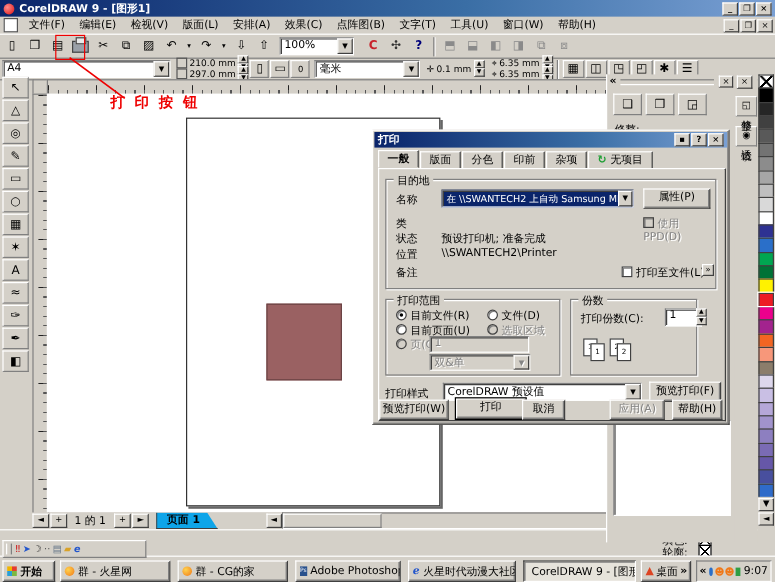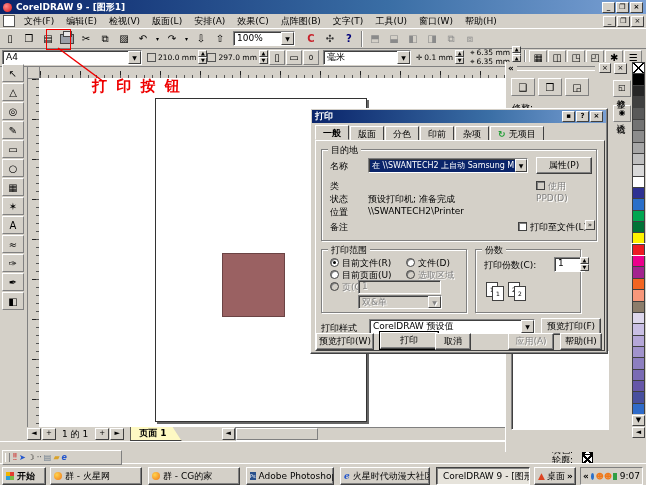--- a/index.html
+++ b/index.html
@@ -128,21 +128,21 @@
       </span>
   </div>
 
   <div class="abs" style="left:46px;top:29px;width:23px;height:19px;border:1px solid #ee0000;z-index:30"></div>
 
   <div class="abs" style="left:0;top:48px;width:646px;height:18px;border-bottom:1px solid #808080;display:flex;align-items:center">
     <span class="combo" style="width:140px;height:15px;margin-left:2px">
       <span>A4</span>
       <span class="dd">▼</span>
     </span>
-    <span style="display:inline-flex;flex-direction:row;margin-left:5px">
+    <span style="display:inline-flex;flex-direction:column;margin-left:5px">
       <span class="tinytxt" style="display:flex;align-items:center;height:9px">
         <span style="width:7px;height:7px;border:1px solid #555;margin-right:2px"></span>
         <span>210.0 mm</span>
         <span class="spin" style="margin-left:2px">
             <b>▲</b>
             <b>▼</b>
           </span>
       </span>
       <span class="tinytxt" style="display:flex;align-items:center;height:9px">
         <span style="width:7px;height:7px;border:1px solid #555;margin-right:2px"></span>
@@ -218,21 +218,21 @@
     </div>
 
   <div class="abs" style="left:39px;top:78px;width:573px;height:349px;background:#fff">
     <div class="abs" style="left:116px;top:20px;width:210px;height:322px;background:#fff;border:1px solid #333;box-shadow:2px 2px 0 #666"></div>
     <div class="abs" style="left: 183px; top: 175px; width: 61px; height: 62px; border: 1px solid rgb(107, 67, 68); background-color: rgb(154, 97, 98);"></div>
   </div>
 
   <svg class="abs" style="left:40px;top:42px;z-index:30" width="70" height="44">
     <line x1="18" y1="6" x2="64" y2="40" stroke="#ee0000" stroke-width="1.5"></line>
   </svg>
-  <div class="abs" style="left:92px;top:77px;z-index:30;font-size:15px;font-weight:bold;letter-spacing:2px;color:#ee0000">打 印 按 钮</div>
+  <div class="abs" style="left:92px;top:77px;z-index:30;font-size:12px;font-weight:bold;letter-spacing:2px;color:#ee0000">打 印 按 钮</div>
 
   <div class="abs" style="left:505px;top:62px;width:107px;height:390px;background:#d4d0c8;border-left:1px solid #fff;z-index:2">
     <div style="height:12px;display:flex;align-items:center;padding:0 2px">
       <span style="font-weight:bold">«</span>
       <span style="flex:1;height:3px;border-top:1px solid #808080;border-bottom:1px solid #fff;margin:0 3px"></span>
       <span class="wbtn" style="width:12px;height:10px">×</span>
     </div>
     <div id="shaping-btns" style="display:flex;gap:3px;padding:4px 0 0 5px">
         <span class="tbtn raised-soft" style="width: 24px; height: 18px; margin: 0px;">❑</span>
         <span class="tbtn raised-soft" style="width: 24px; height: 18px; margin: 0px;">❒</span>
@@ -371,21 +371,21 @@
     <span class="dlgbtn dis-t" style="left:197px;top:224px;width:46px">应用(A)</span>
     <span class="dlgbtn" style="left:249px;top:224px;width:42px">帮助(H)</span>
   </div>
 
   <div class="abs" style="left:26px;top:427px;width:586px;height:14px;background:#d4d0c8;display:flex;align-items:center">
     <span class="wbtn" style="width:14px;height:12px">◄</span>
     <span class="wbtn" style="width:14px;height:12px">+</span>
     <span style="padding:0 6px">1 的 1</span>
     <span class="wbtn" style="width:14px;height:12px">+</span>
     <span class="wbtn" style="width:14px;height:12px">►</span>
-    <span style="margin-left:6px;padding:0 14px 0 8px;background:#fef9c3;border:1px solid #404040;border-top:none;clip-path:polygon(0 0,calc(100% - 9px) 0,100% 100%,0 100%);font-weight:bold">页面 1</span>
+    <span style="margin-left:6px;padding:0 14px 0 8px;background:#0ea5e9;border:1px solid #404040;border-top:none;clip-path:polygon(0 0,calc(100% - 9px) 0,100% 100%,0 100%);font-weight:bold">页面 1</span>
     <span class="wbtn" style="width:13px;height:12px;margin-left:40px">◄</span>
     <span class="sunken-gray" style="flex:1;height:12px;position:relative">
       <span class="abs raised-soft" style="left:0;top:0;width:80px;height:10px"></span>
     </span>
     <span class="wbtn" style="width:13px;height:12px">►</span>
   </div>
 
   <div class="abs" style="left:0;top:441px;width:646px;height:22px;background:#d4d0c8;border-top:1px solid #fff">
     <span class="abs" style="left:552px;top:2px">填色:</span>
     <span class="abs xbox" style="left:582px;top:2px;width:9px;height:9px;border:1px solid #000"></span>

